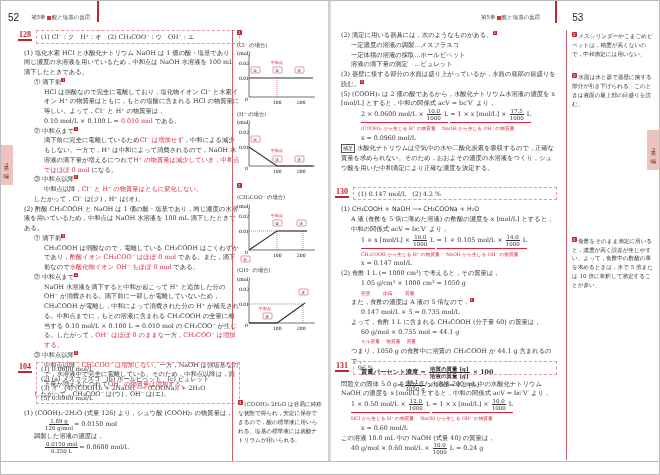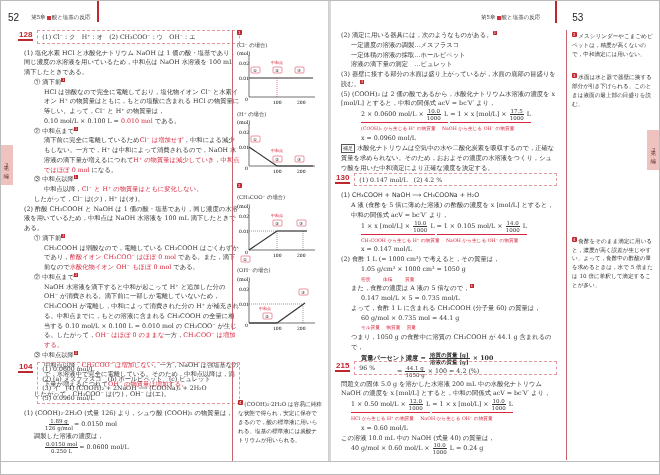--- a/index.html
+++ b/index.html
@@ -12,21 +12,21 @@
 .outer-border{position:absolute;left:0;top:0;width:660px;height:475px;border:1px solid #bbb;pointer-events:none}
 .bottom-bar{position:absolute;left:0;top:461px;width:660px;height:14px;border-top:1px solid #bbb;background:#fff}
 .hdr{position:absolute;top:10px;font-family:"DejaVu Sans",sans-serif;display:flex;align-items:center;gap:12px}
 .pn{font-size:10px;color:#222;font-family:"Liberation Sans",sans-serif}
 .chap{font-size:5.5px;color:#444}
 .chap .sq{display:inline-block;width:4px;height:4px;background:#d0323b;margin:0 1px;vertical-align:middle}
 .vline-top{position:absolute;top:0;width:2px;height:22px;background:#c0262e}
 .main{position:absolute;top:30px;width:222px}
 .margin-col{position:absolute;top:30px;width:90px;border-left:1.5px solid #c9636b;height:270px}
 .qrow{display:flex;align-items:flex-start;gap:4px;margin-bottom:4px}
-.qnum{font-family:Liberation Sans, sans-serif;font-weight:bold;color:#c0262e;font-size:8px;border-bottom:2px solid #c0262e;line-height:9px;padding:0 1px}
+.qnum{font-family:Liberation Serif, serif;font-weight:bold;color:#c0262e;font-size:8px;border-bottom:2px solid #c0262e;line-height:9px;padding:0 1px}
 .abox{flex:1;border:1px dashed #e59aa0;padding:1px 4px;font-size:6.2px}
 .red{color:#d7263d}
 .ind1{padding-left:6px}
 .ind2{padding-left:16px}
 .ind3{padding-left:26px}
 .frac{display:inline-flex;flex-direction:column;align-items:center;vertical-align:middle;font-size:5.5px;line-height:6px;margin:0 1px}
 .frac .n{border-bottom:0.7px solid #333;padding:0 1px}
 .underbrace{display:inline-block;border-bottom:1px solid #d7263d;padding-bottom:1px}
 .ulbl{font-size:4.7px;color:#d7263d}
 .note{font-size:5.6px;line-height:1.6;color:#333;padding-left:5px;margin-bottom:14px}
@@ -224,21 +224,21 @@
           </span><span> L</span></span>
       <span class="underbrace"><span>= 1 × x [mol/L] × </span><span class="frac">
             <span class="n">17.5</span>
             <span>1000</span>
           </span><span> L</span></span>
     </div>
     <div class="ind3"><span class="ulbl">(COOH)₂ から生じる H⁺ の物質量</span>　<span class="ulbl">NaOH から生じる OH⁻ の物質量</span></div>
     <div class="ind3">x = 0.0960 mol/L</div>
     <div class="ind1"><span class="supplement">補足</span><span>水酸化ナトリウムは空気中の水や二酸化炭素を吸収するので，正確な質量を求められない。そのため，おおよその濃度の水溶液をつくり，シュウ酸を用いた中和滴定により正確な濃度を決定する。</span></div>
 
-    <div class="qrow" style="">
+    <div class="qrow" style="margin-top:14px">
       <span class="qnum">130</span>
       <div class="abox">(1) 0.147 mol/L　(2) 4.2 %</div>
     </div>
     <div class="ind1 fn">(1) CH₃COOH + NaOH ⟶ CH₃COONa + H₂O</div>
     <div class="ind2">A 液 (食酢を 5 倍に薄めた溶液) の酢酸の濃度を x [mol/L] とすると，中和の関係式 acV = bc′V′ より，</div>
     <div class="ind3">
       <span class="underbrace"><span>1 × x [mol/L] × </span><span class="frac">
             <span class="n">10.0</span>
             <span>1000</span>
           </span><span> L</span></span>
@@ -263,21 +263,21 @@
           <span>溶液の質量 [g]</span>
         </span><span> × 100</span></div>
     <div class="ind3" style="padding-left:62px">= <span class="frac">
           <span class="n">44.1 g</span>
           <span>1050 g</span>
         </span><span> × 100 = 4.2 (%)</span></div>
   </div>
 
   <div class="main" style="left:4px;top:361px;width:222px">
     <div class="qrow">
-      <span class="qnum">215</span>
+      <span class="qnum">131</span>
       <div class="abox">96 %</div>
     </div>
     <div class="ind1">問題文の固体 5.0 g を溶かした水溶液 200 mL 中の水酸化ナトリウム NaOH の濃度を x [mol/L] とすると，中和の関係式 acV = bc′V′ より，</div>
     <div class="ind2">
       <span class="underbrace"><span>1 × 0.50 mol/L × </span><span class="frac">
             <span class="n">12.0</span>
             <span>1000</span>
           </span><span> L</span></span>
       <span class="underbrace"><span>= 1 × x [mol/L] × </span><span class="frac">
             <span class="n">10.0</span>

